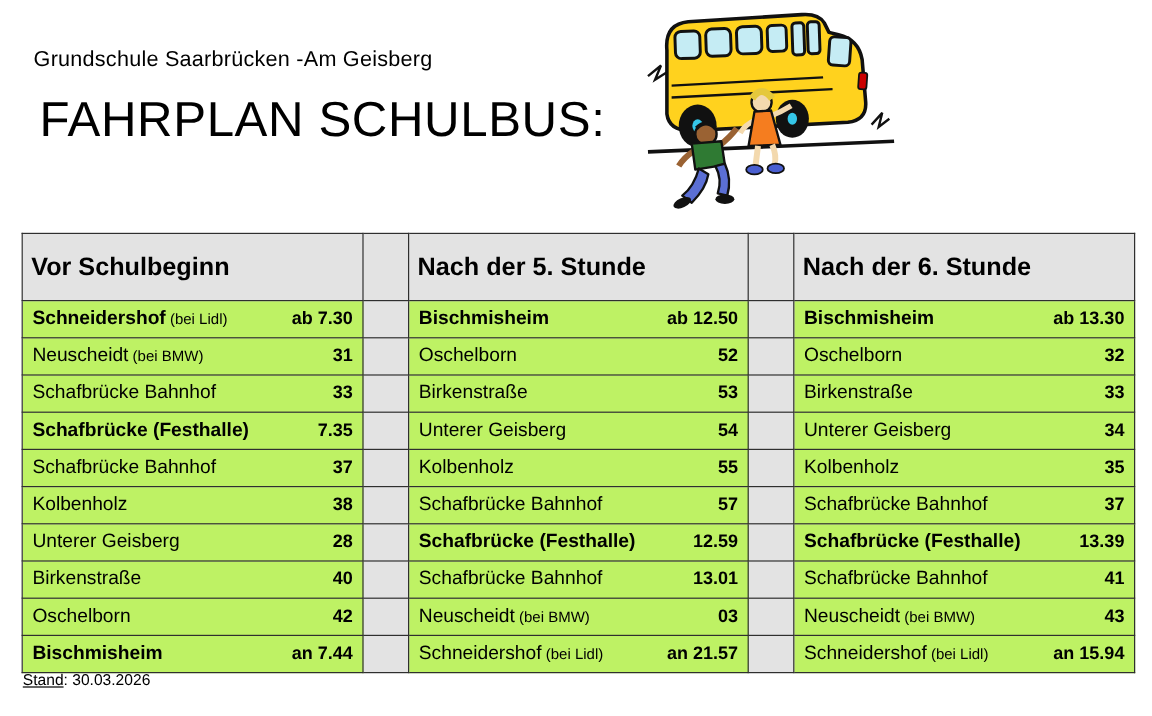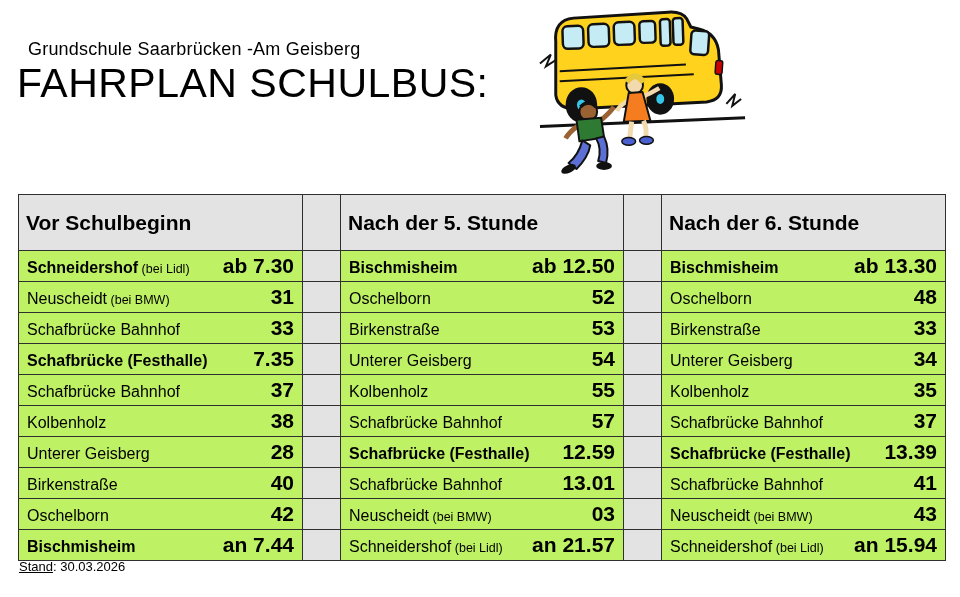--- a/index.html
+++ b/index.html
@@ -12,21 +12,21 @@
   body{
     width:960px;height:597px;position:relative;overflow:hidden;
     background:#ffffff;color:#000;
     font-family:"Liberation Sans", sans-serif;
   }
   .school-line{
     position:absolute;left:28px;top:39px;
     font-size:18px;letter-spacing:0.2px;
   }
   .page-title{
-    position:absolute;left:17px;top:60px;margin:0;
+    position:absolute;left:17px;top:60px;margin:16px;
     font-size:41px;font-weight:400;letter-spacing:0.5px;white-space:nowrap;
   }
   .bus-art{
     position:absolute;left:538px;top:6px;width:212px;height:180px;
   }
   table.timetable{
     position:absolute;left:18px;top:194px;width:927px;
     border-collapse:collapse;table-layout:fixed;
   }
   .timetable th,.timetable td{
@@ -37,21 +37,21 @@
     background:var(--header-bg);
     height:56px;font-size:21px;font-weight:bold;text-align:left;
     padding-left:7px;
   }
   .timetable .sep{background:var(--sep-bg);}
   .timetable td.cell{height:31px;padding:0 8px;background:#bef264;}
   .cellwrap{display:flex;justify-content:space-between;align-items:baseline;width:100%;}
   .stop{font-size:16px;white-space:nowrap;}
   .stop .note{font-size:12.5px;font-weight:400;}
   .stop.b{font-weight:bold;}
-  .time{font-size:21px;font-weight:bold;white-space:nowrap;padding-left:6px;}
+  .time{font-size:15px;font-weight:bold;white-space:nowrap;padding-left:6px;}
   .footer-line{
     position:absolute;left:19px;top:559px;font-size:13px;
   }
   .footer-line .u{text-decoration:underline;}
 </style>
 </head>
 <body>
 
 <div class="page">
 
@@ -166,21 +166,21 @@
           <td class="cell">
             <div class="cellwrap">
               <span class="stop">Oschelborn</span>
               <span class="time">52</span>
             </div>
           </td>
           <td class="sep"></td>
           <td class="cell">
             <div class="cellwrap">
               <span class="stop">Oschelborn</span>
-              <span class="time">48</span>
+              <span class="time">32</span>
             </div>
           </td>
         </tr>
         <tr>
           <td class="cell">
             <div class="cellwrap">
               <span class="stop">Schafbrücke Bahnhof</span>
               <span class="time">33</span>
             </div>
           </td>

